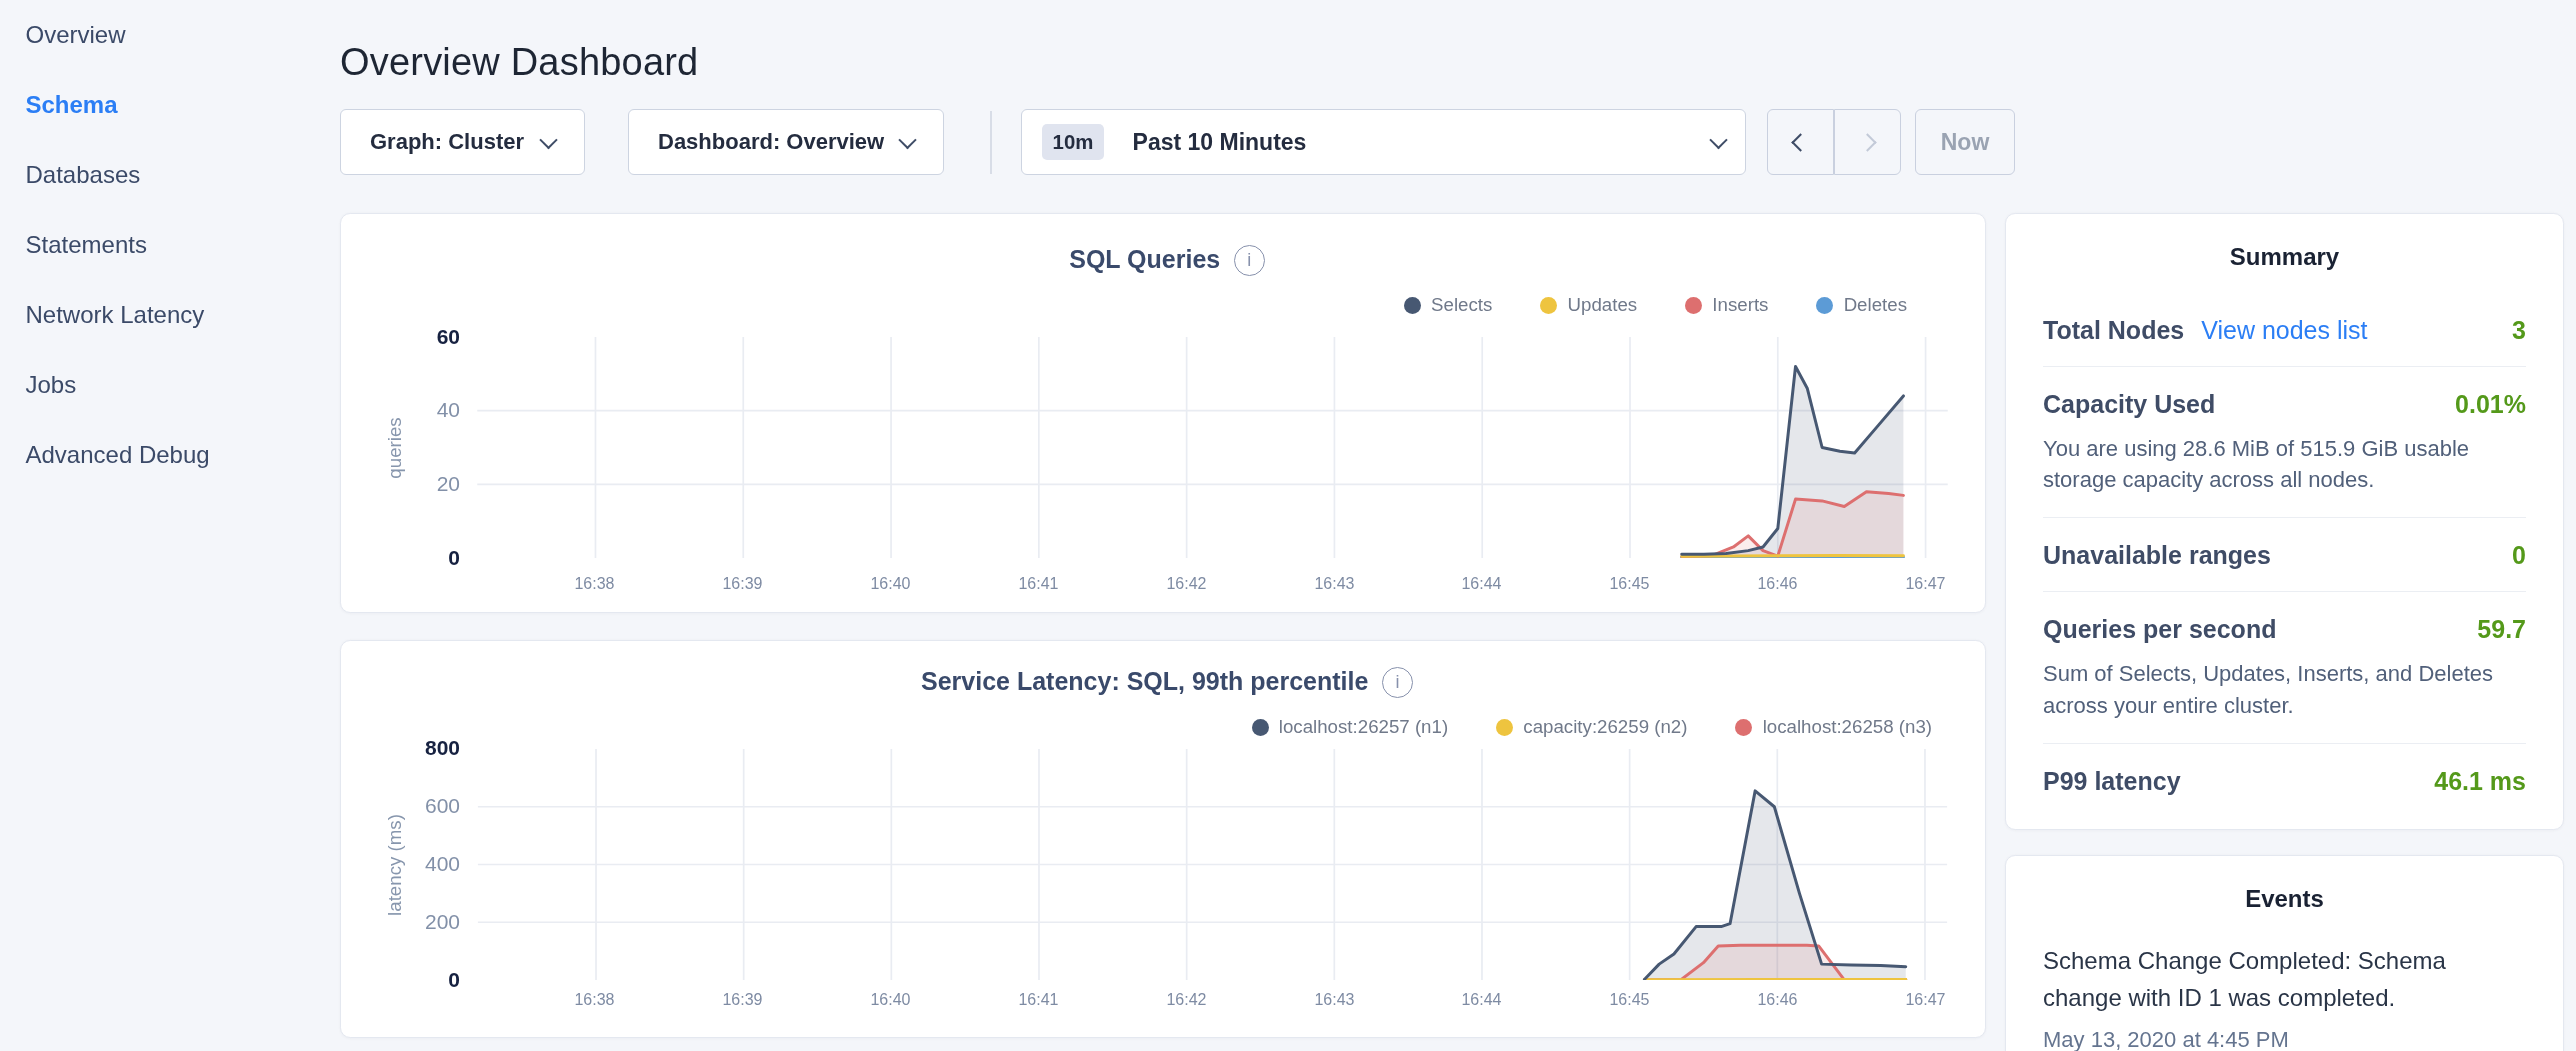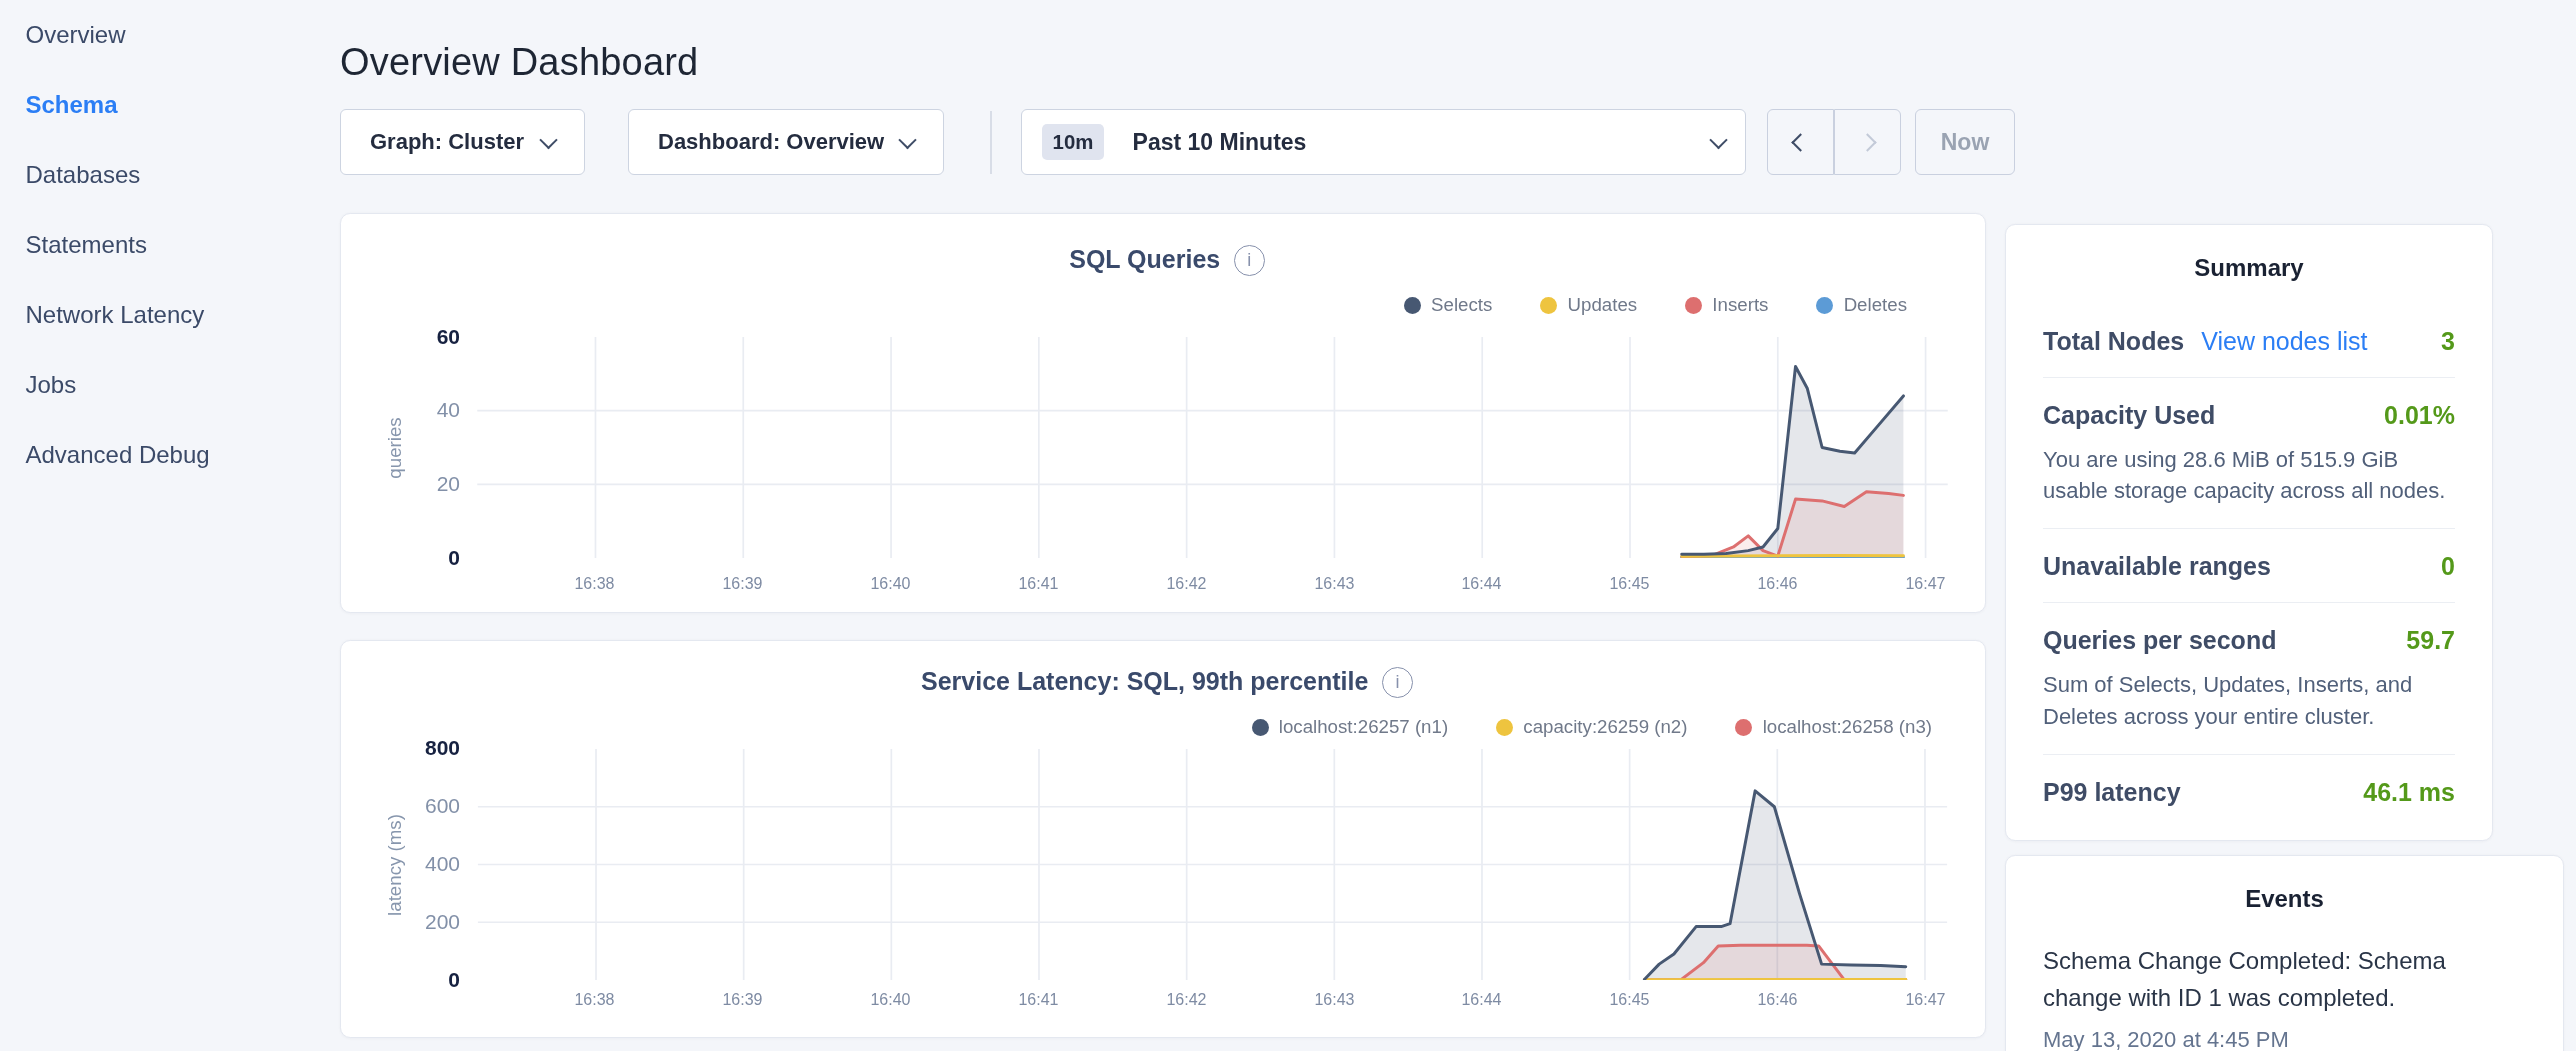--- a/index.html
+++ b/index.html
@@ -50,21 +50,21 @@
   .btn-prev{left:1767px;width:67px;border-radius:6px 0 0 6px;border-right-width:0.9px;}
   .btn-next{left:1834px;width:67px;border-radius:0 6px 6px 0;border-left-width:0.9px;}
   .btn-now{left:1915px;width:100px;border-radius:6px;font-size:23px;font-weight:700;color:#9AA3B2;}
   
   .card{
     position:absolute;background:#FFFFFF;border:0.9px solid #E4E8F0;border-radius:10.2px;
     box-shadow:0 0.9px 2.6px rgba(40,50,70,0.04);box-sizing:border-box;
   }
   .chart-card-1{left:340px;top:213px;width:1646px;height:400px;}
   .chart-card-2{left:340px;top:640px;width:1646px;height:398px;}
-  .summary-card{left:2005px;top:224px;width:488px;height:617px;}
+  .summary-card{left:2005px;top:213px;width:559px;height:617px;}
   .events-card{left:2005px;top:855px;width:559px;height:323px;}
   
   .chart-title-row{
     position:absolute;left:4px;width:100%;display:flex;justify-content:center;align-items:flex-start;gap:13.6px;
   }
   .c1 .chart-title-row{top:31px;}
   .c2 .chart-title-row{top:26px;}
   .chart-title{font-size:25px;font-weight:700;color:#3A4A6B;}
   .info-icon{
     width:29px;height:29px;border:1.7px solid #8791AC;border-radius:50%;

